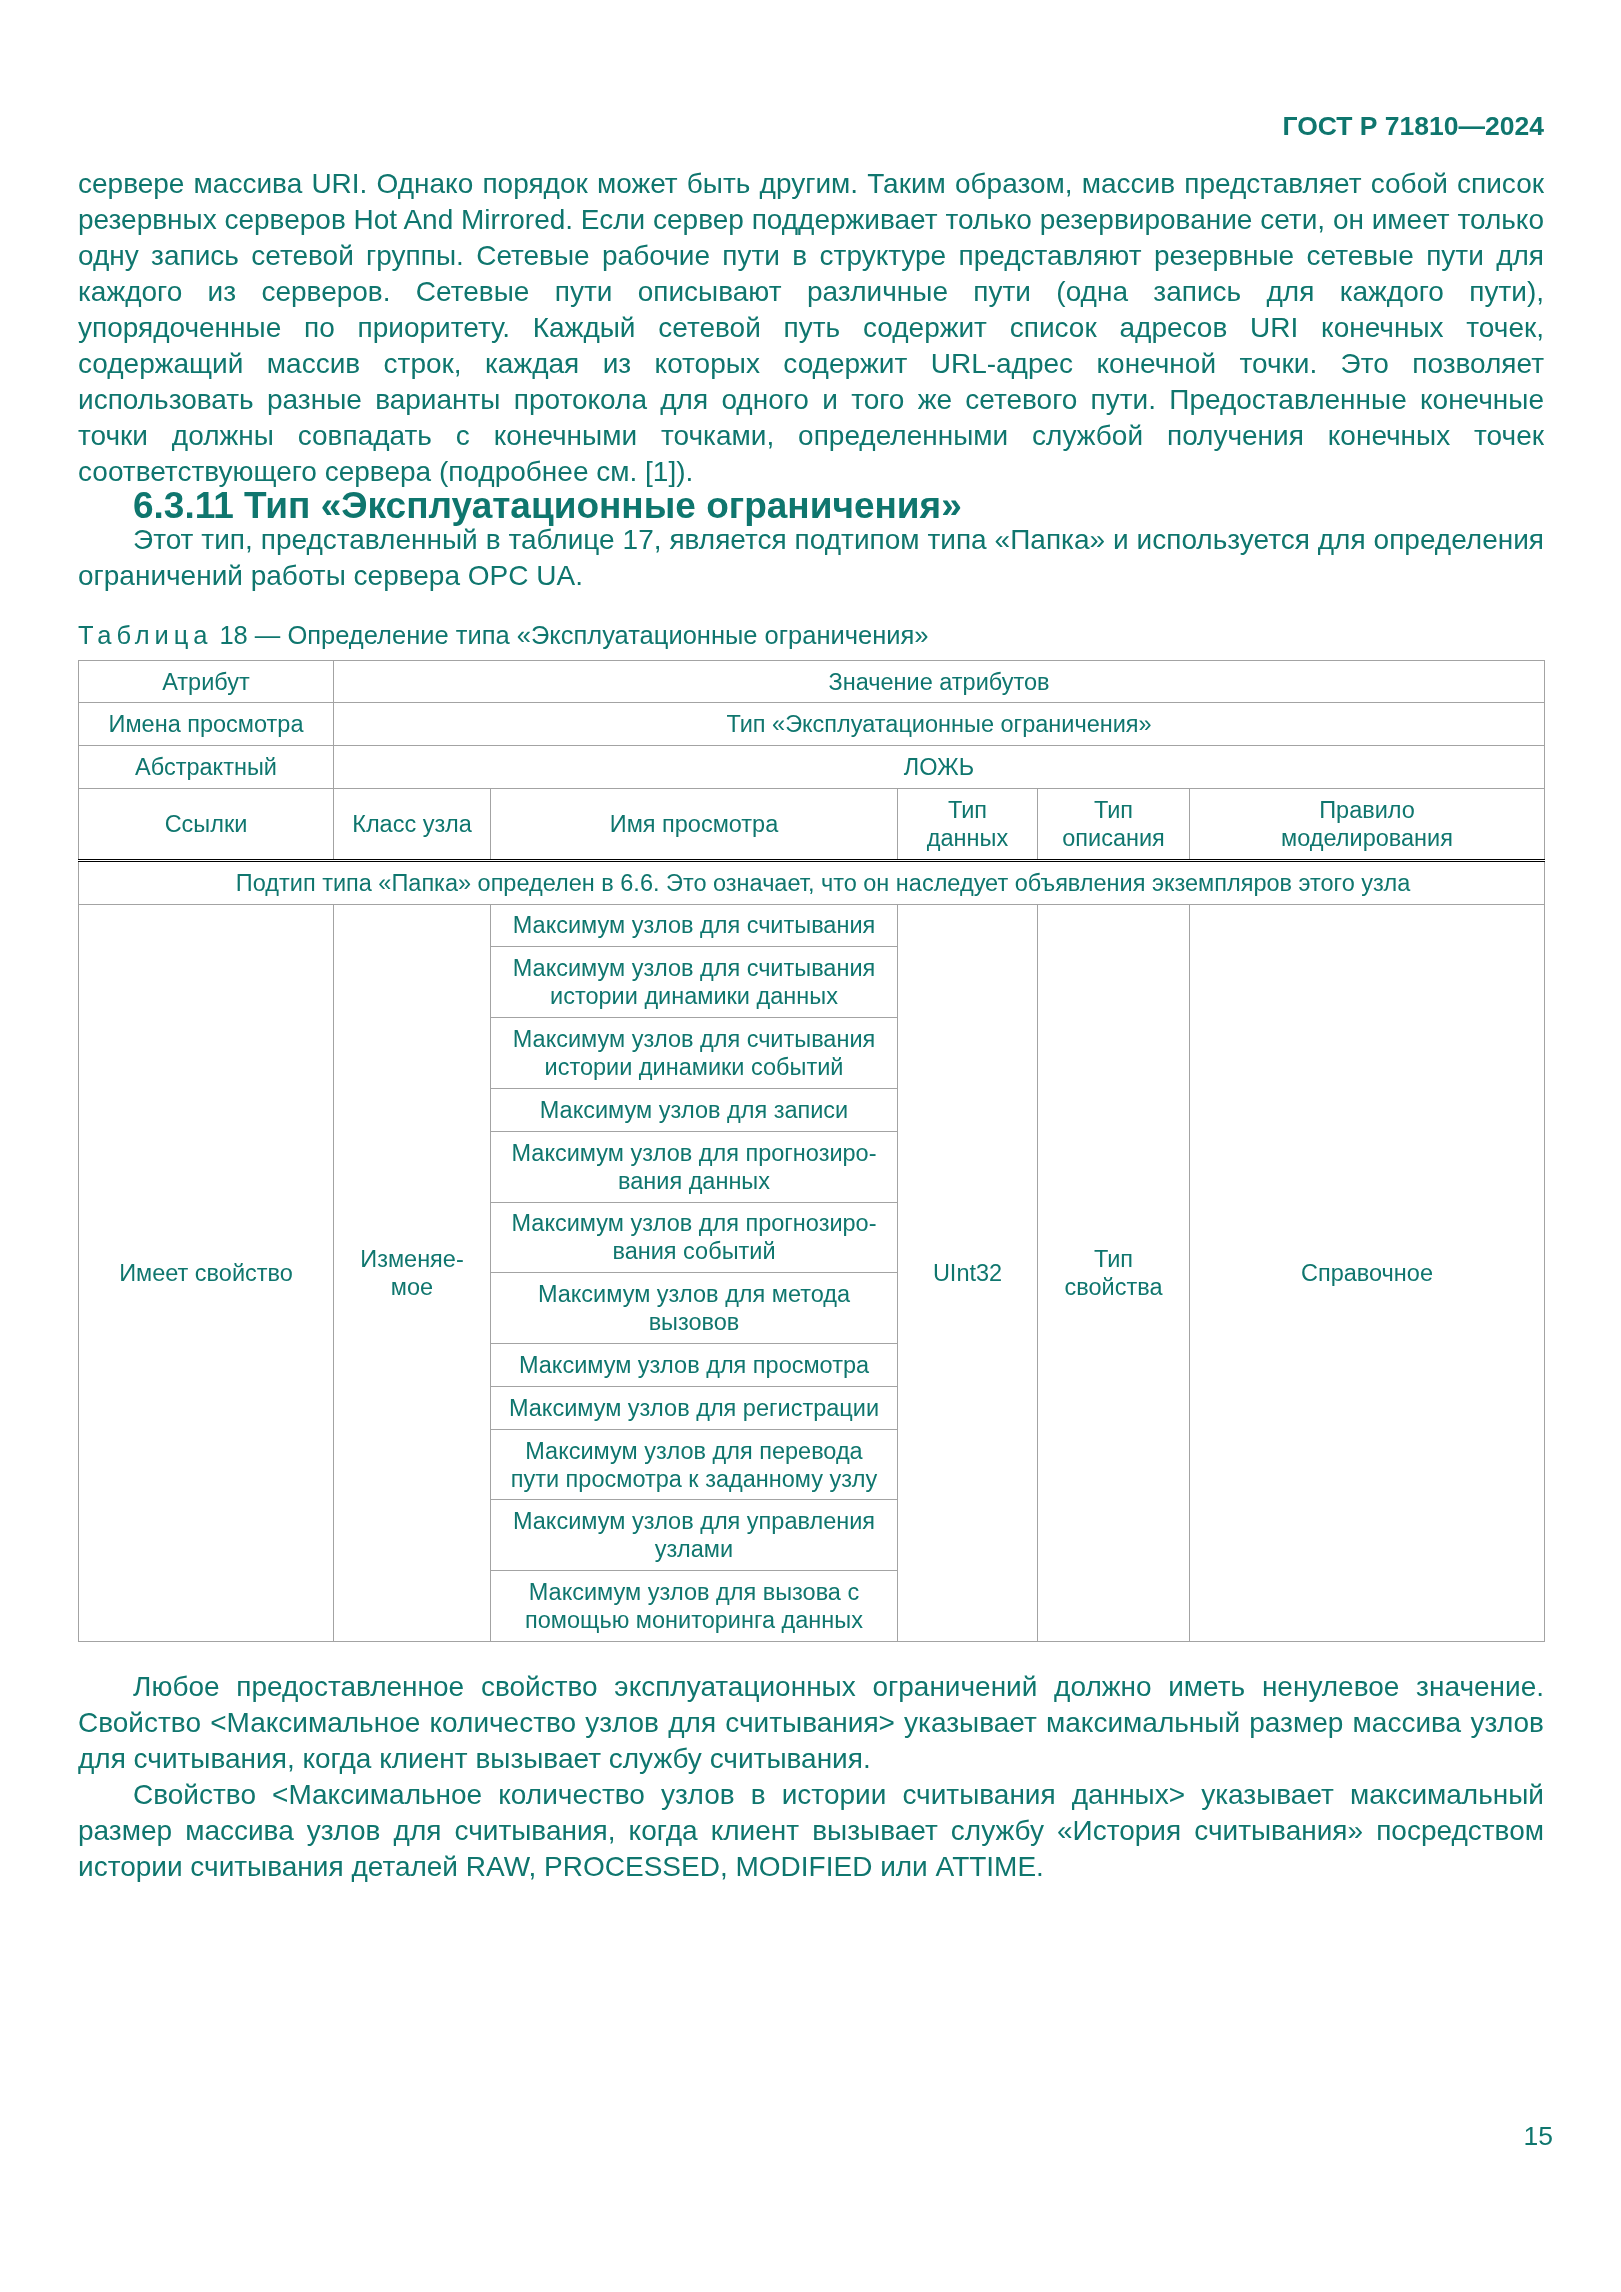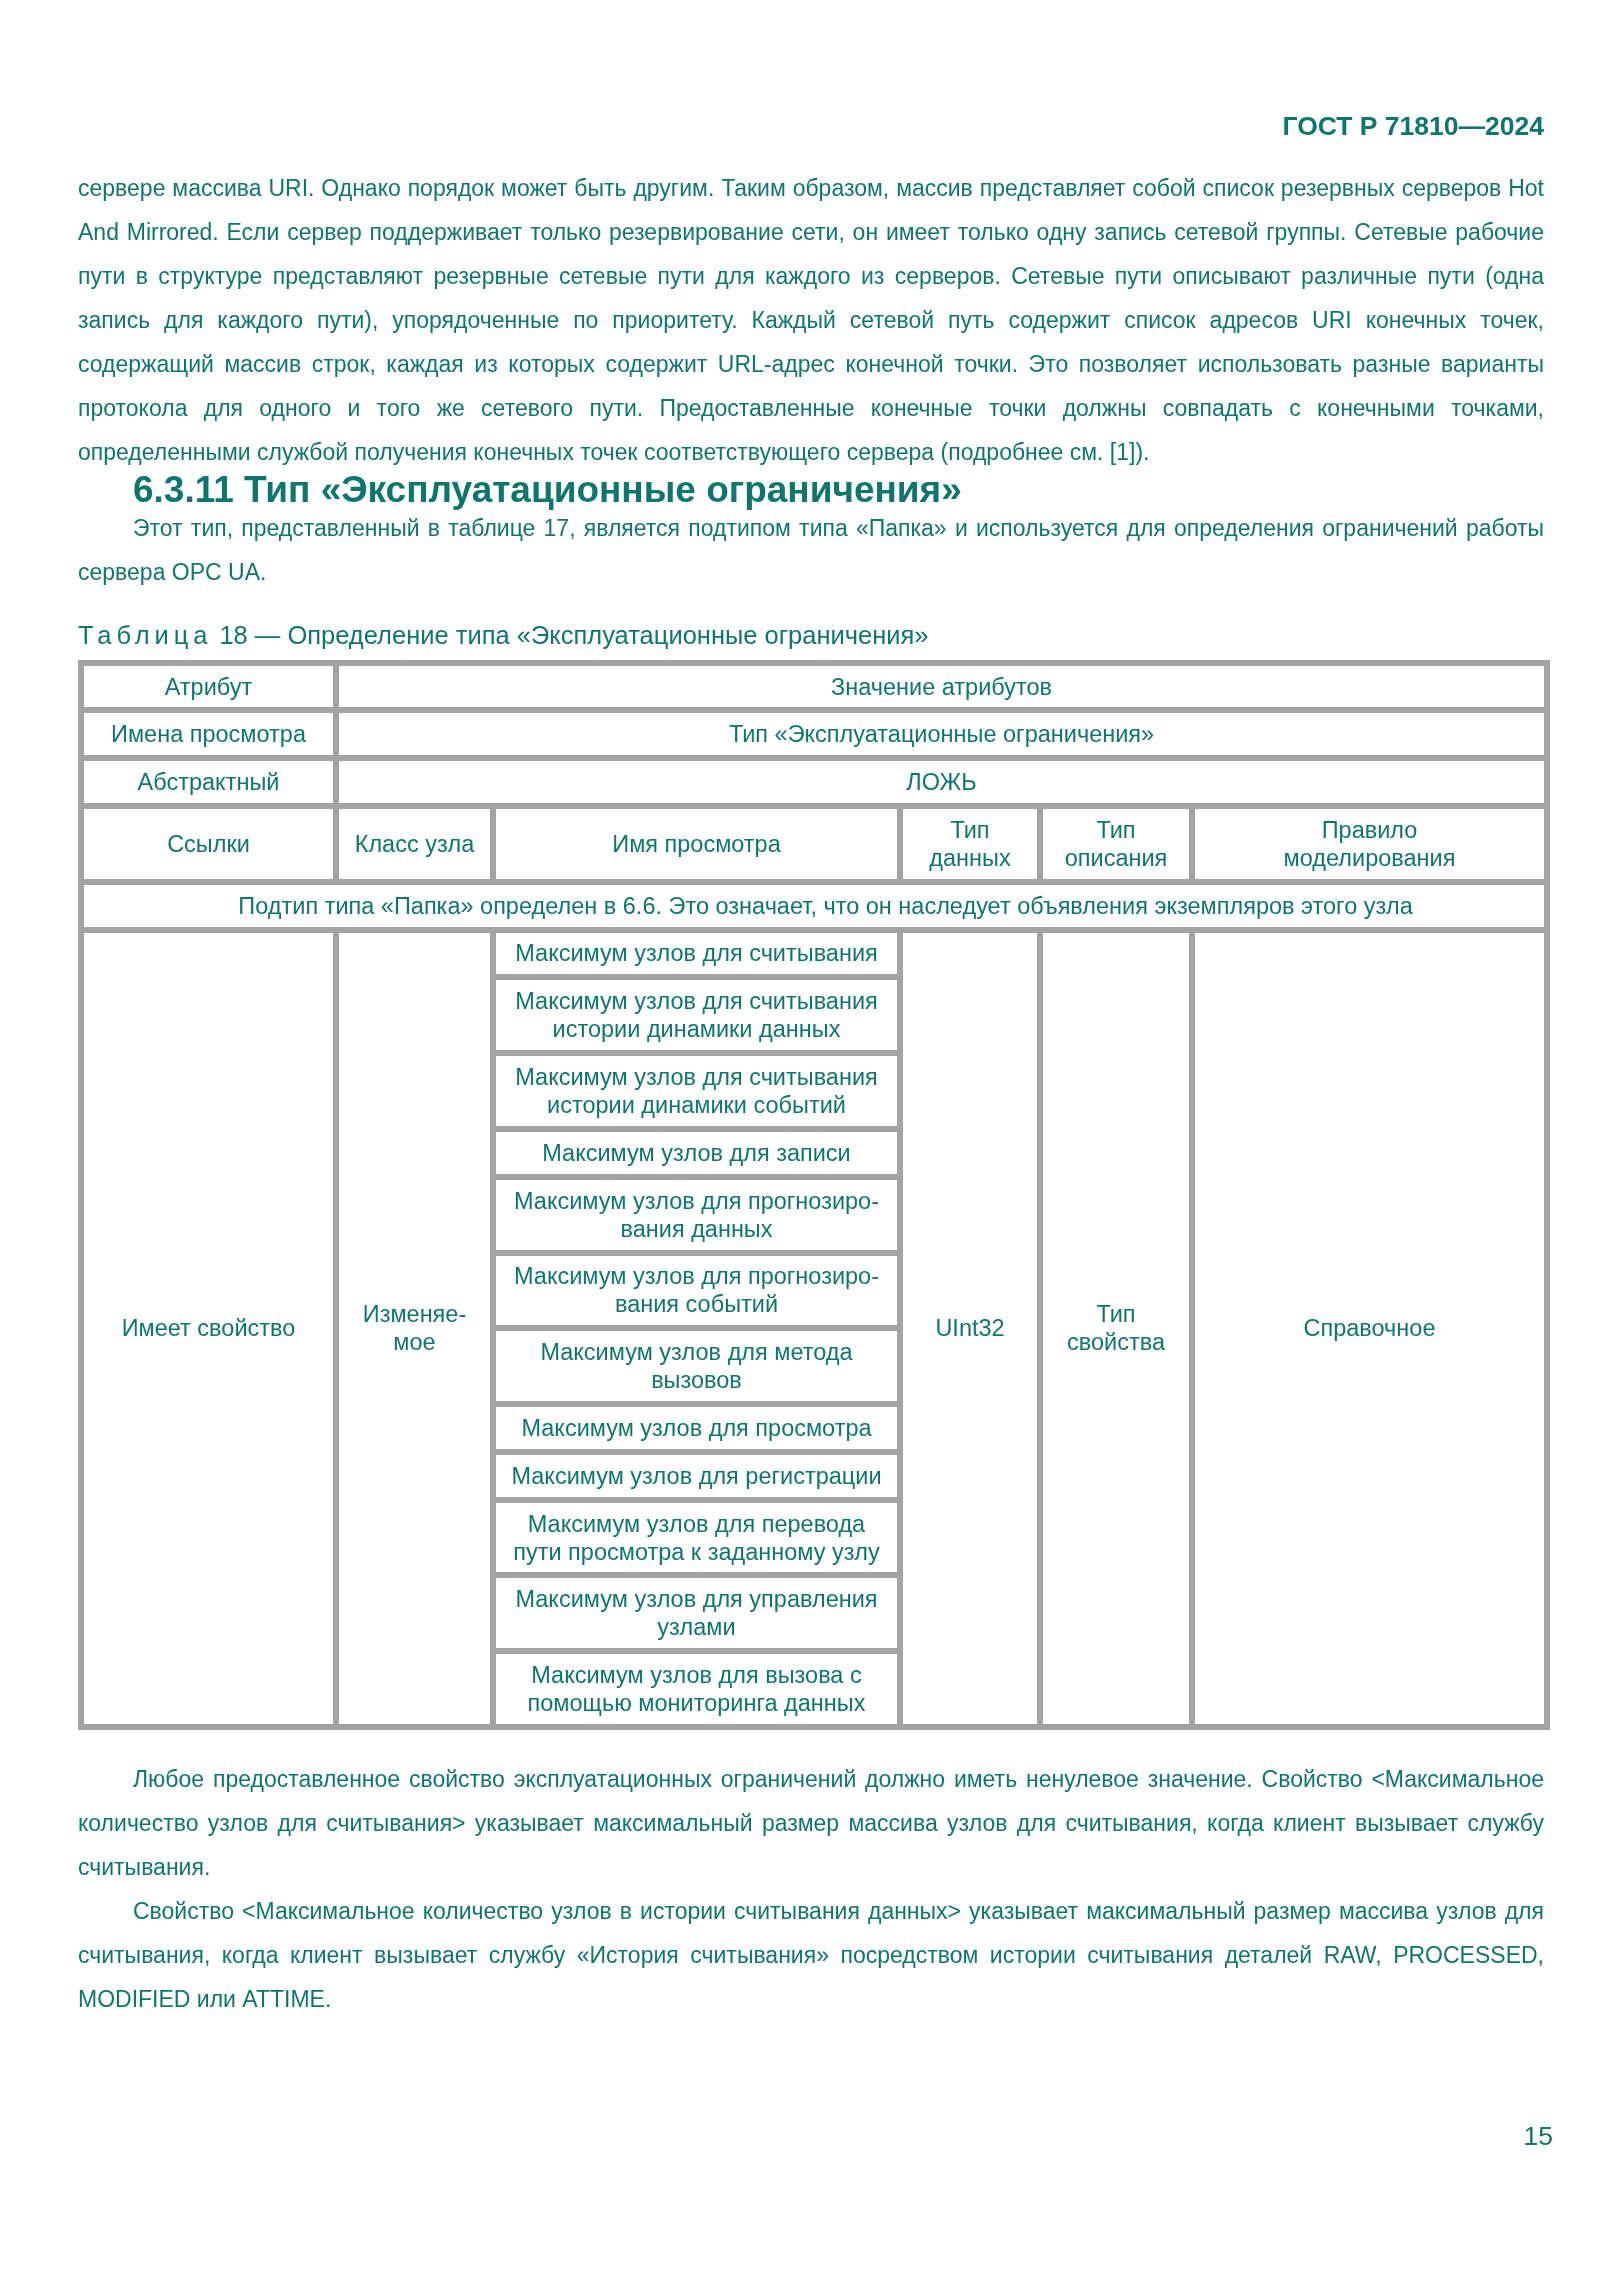--- a/index.html
+++ b/index.html
@@ -20,22 +20,22 @@
     margin-top: 14px;
   }
   .doc-header {
     text-align: right;
     font-weight: bold;
     font-size: 26.5px;
     line-height: 32px;
     margin-bottom: 23.5px;
   }
   .para {
-    font-size: 23px;
-    line-height: 44px;
+    font-size: 28px;
+    line-height: 36px;
     text-align: justify;
     margin: 0;
   }
   .indent { text-indent: 55px; }
   .section-heading {
     font-size: 37px;
     line-height: 32px;
     font-weight: bold;
     text-indent: 55px;
     text-align: left;
@@ -48,21 +48,21 @@
     line-height: 29px;
   }
   .table-caption .spaced { letter-spacing: 4.9px; }
   table.gost {
     width: 100%;
     border-collapse: collapse;
     table-layout: fixed;
     font-size: 23.5px;
   }
   table.gost td {
-    border: 6px solid #a3a3a3;
+    border: 1px solid #a3a3a3;
     padding: 6.9px 3.9px;
     text-align: center;
     vertical-align: middle;
     line-height: 28px;
     overflow: hidden;
   }
   table.gost tr.colhead td {
     border-bottom: 3.9px double #000000;
   }
   table.gost td.pre { white-space: pre-line; }

